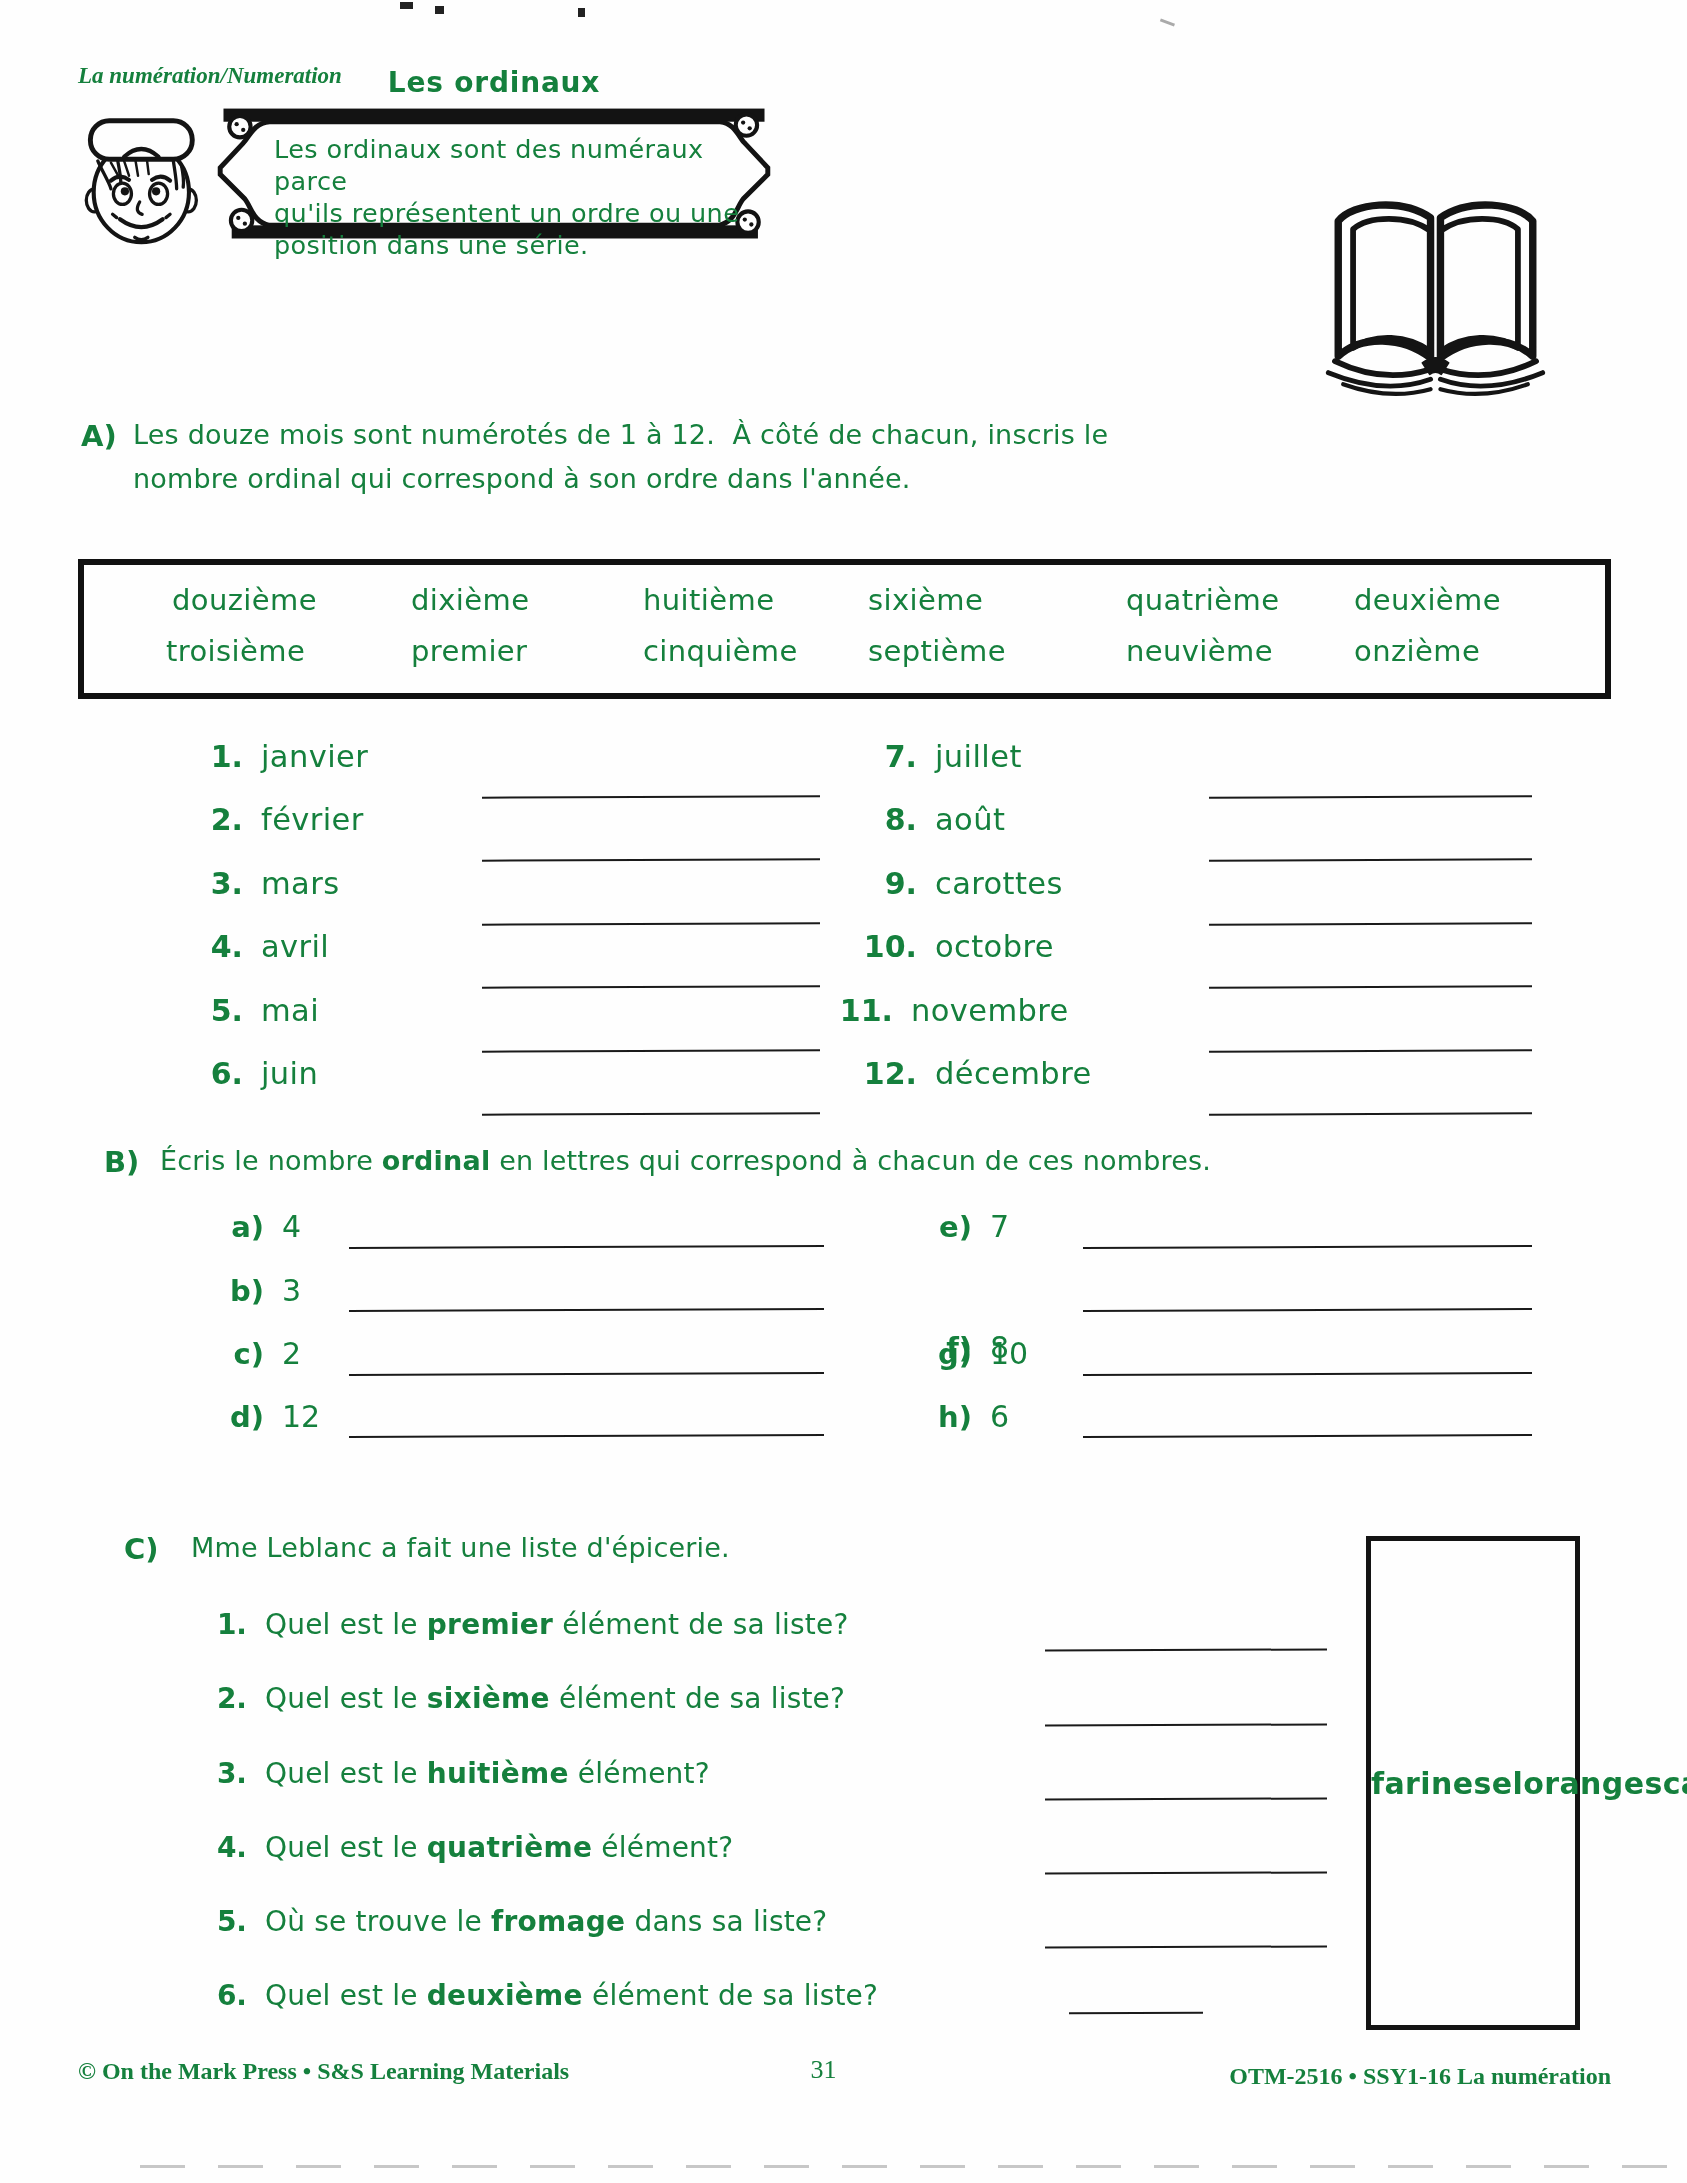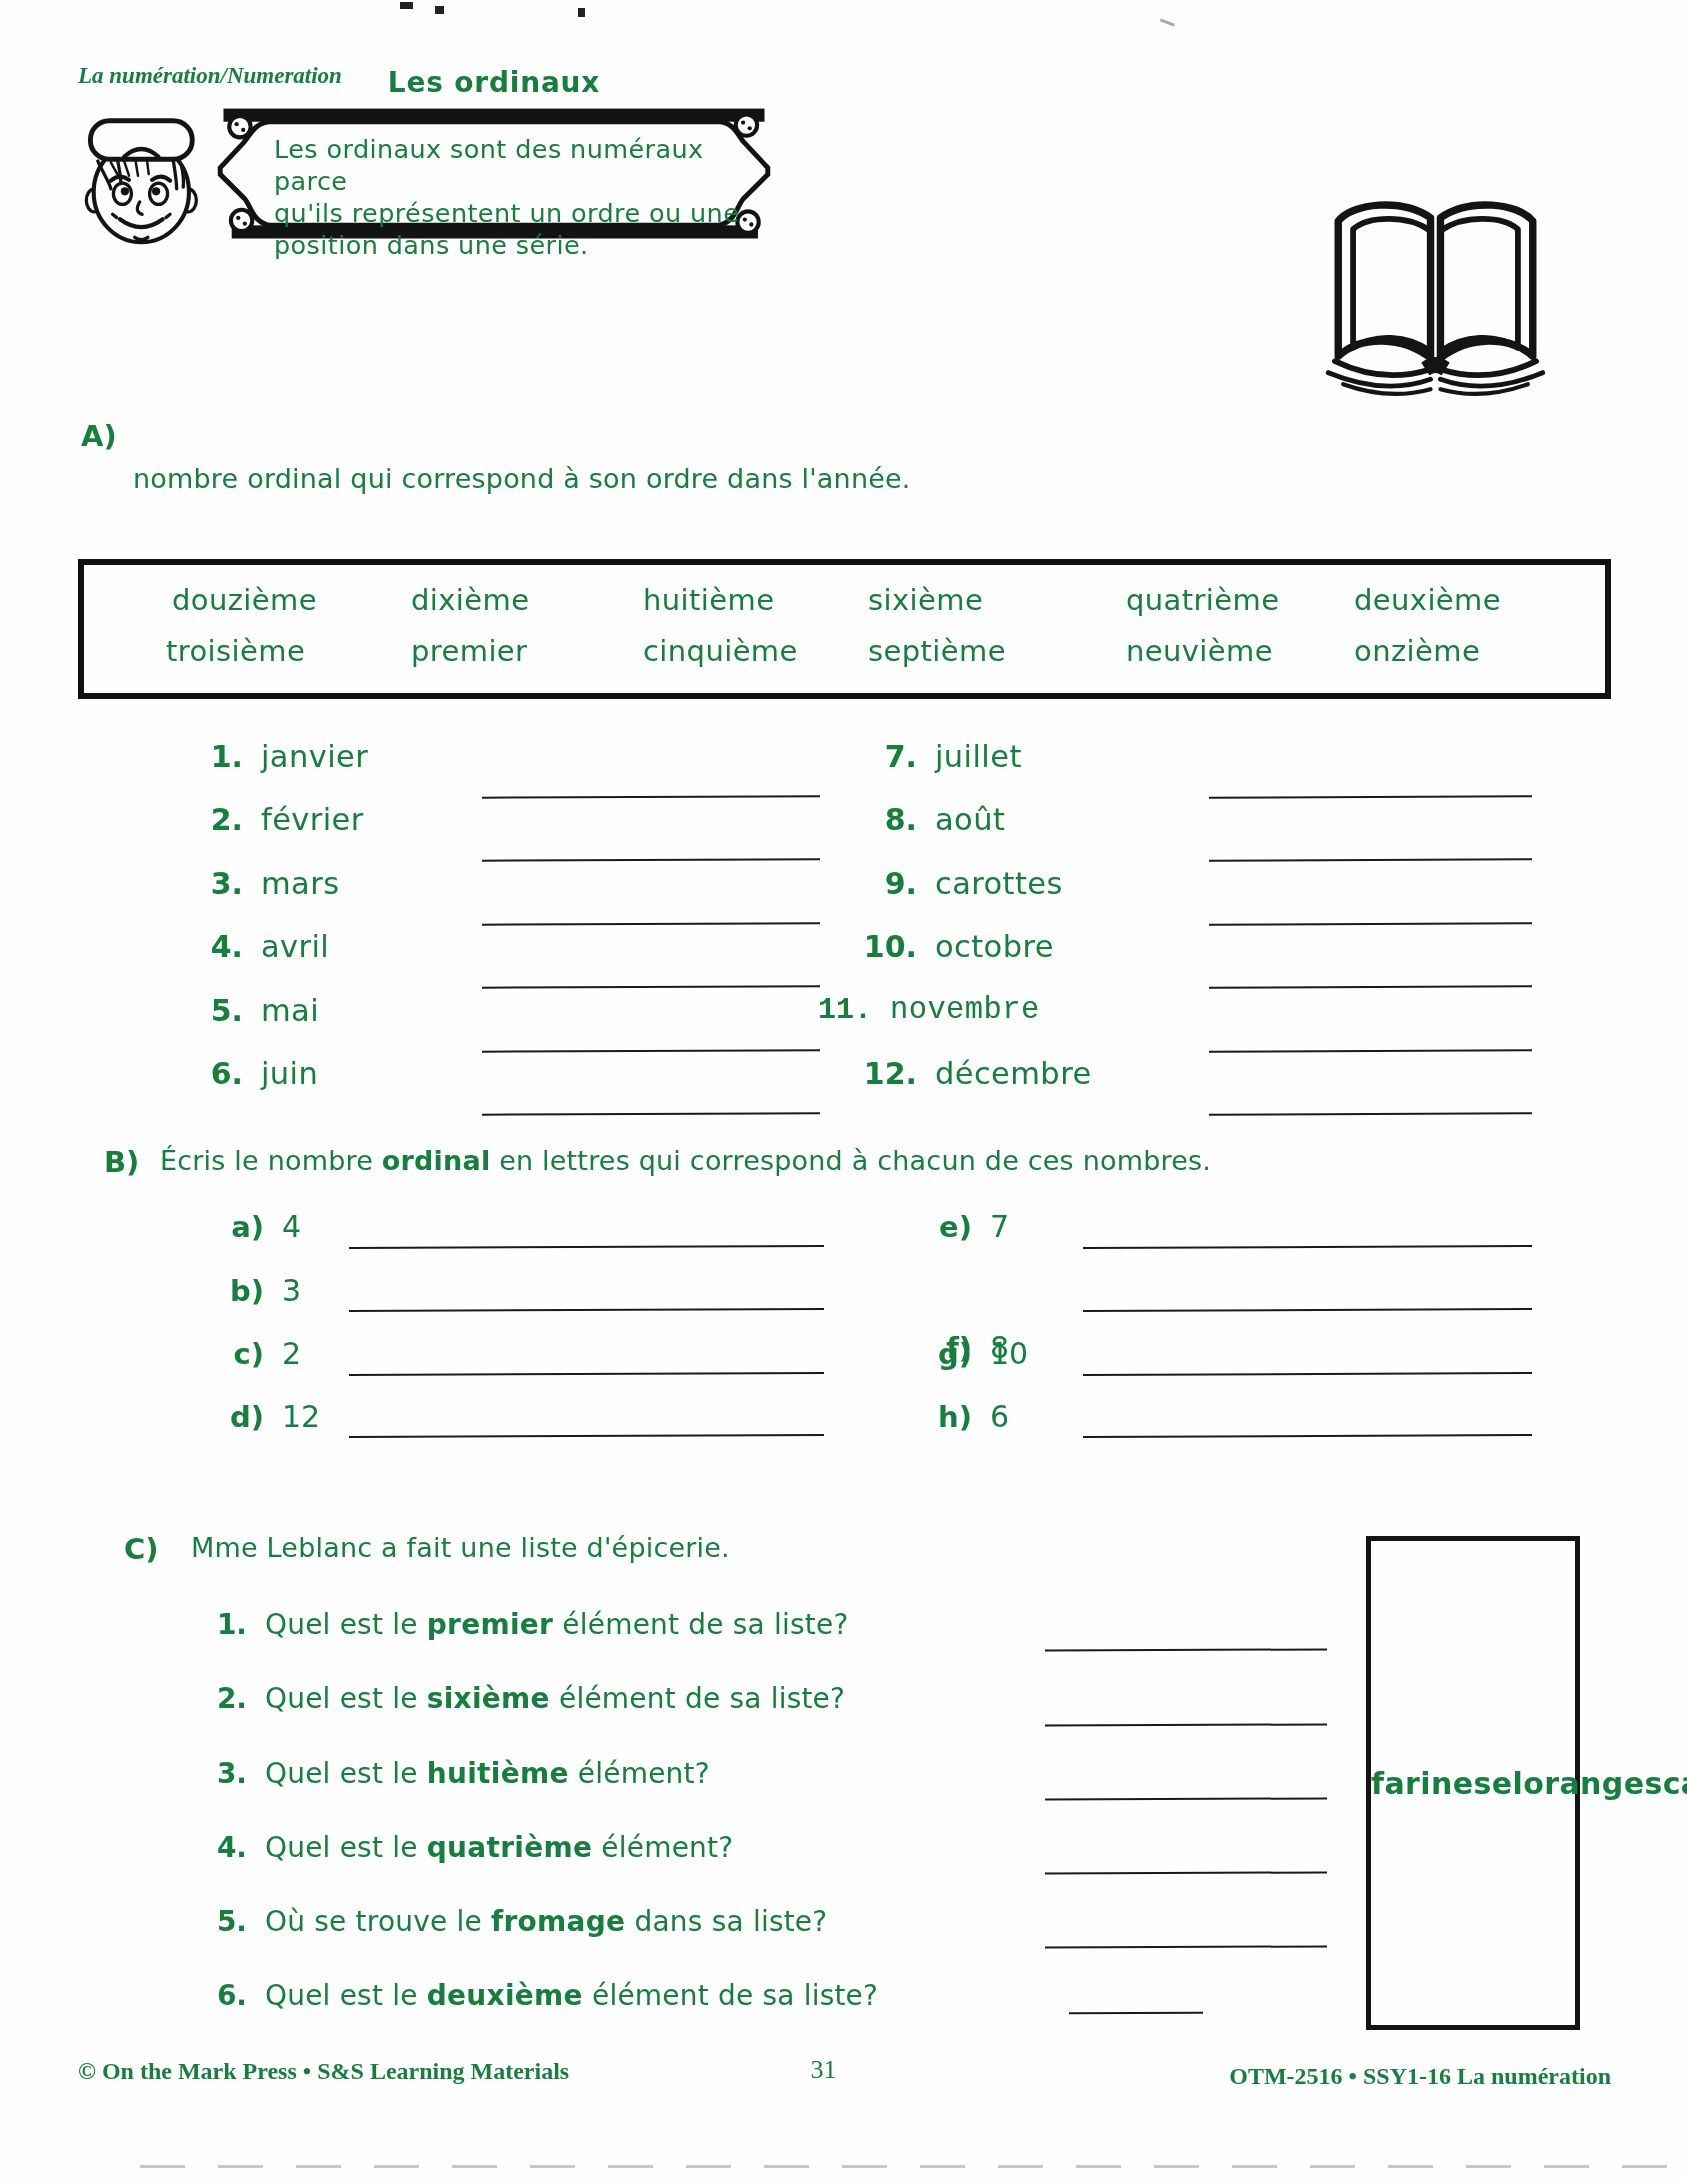--- a/index.html
+++ b/index.html
@@ -105,20 +105,21 @@
       <path d="M 140,46 C 112,26 64,28 46,44 L 46,188 C 72,170 112,172 140,192" fill="none" stroke-width="7"></path>
       <path d="M 152,46 C 180,26 228,28 246,44 L 246,188 C 220,170 180,172 152,192" fill="none" stroke-width="7"></path>
       <path d="M 24,204 Q 82,232 139,214 M 153,214 Q 210,232 268,204" fill="none" stroke-width="7"></path>
       <path d="M 16,218 Q 84,246 140,226 M 152,226 Q 208,246 276,218" fill="none" stroke-width="6"></path>
       <path d="M 34,232 Q 90,252 140,238 M 152,238 Q 202,252 258,232" fill="none" stroke-width="5"></path>
       <path d="M 130,206 Q 146,194 162,206 L 153,220 Q 146,215 139,220 Z" fill="#141414" stroke-width="2"></path>
     </g>
   </svg>
 
   <div class="abs seclabel" style="left:81px;top:419px;width:44px;">A)</div>
+  <div class="abs instr" style="left:133px;top:419px;">Les douze mois sont numérotés de 1 à 12.  À côté de chacun, inscris le</div>
   <div class="abs instr" style="left:133px;top:463px;">nombre ordinal qui correspond à son ordre dans l'année.</div>
 
   <div class="bankbox">
     <span class="abs bankword" style="left:88px;top:18px;">douzième</span>
     <span class="abs bankword" style="left:327px;top:18px;">dixième</span>
     <span class="abs bankword" style="left:559px;top:18px;">huitième</span>
     <span class="abs bankword" style="left:784px;top:18px;">sixième</span>
     <span class="abs bankword" style="left:1042px;top:18px;">quatrième</span>
     <span class="abs bankword" style="left:1270px;top:18px;">deuxième</span>
     <span class="abs bankword" style="left:82px;top:69px;">troisième</span>
@@ -139,21 +140,21 @@
   <div class="blank" style="left:482px;top:859px;width:338px;"></div>
   <div class="blank" style="left:482px;top:923px;width:338px;"></div>
   <div class="blank" style="left:482px;top:986px;width:338px;"></div>
   <div class="blank" style="left:482px;top:1050px;width:338px;"></div>
   <div class="blank" style="left:482px;top:1113px;width:338px;"></div>
 
   <div class="mrow" style="left:835px;top:739px;"><span class="mnum wide">7.</span><span class="mname">juillet</span></div>
   <div class="mrow" style="left:835px;top:802px;"><span class="mnum wide">8.</span><span class="mname">août</span></div>
   <div class="mrow" style="left:835px;top:866px;"><span class="mnum wide">9.</span><span class="mname">carottes</span></div>
   <div class="mrow" style="left:835px;top:929px;"><span class="mnum wide">10.</span><span class="mname">octobre</span></div>
-  <div class="mrow" style="left:790px;top:993px;font-family:Liberation Mono, monospace;"><span class="mnum wide">11.</span><span class="mname">novembre</span></div>
+  <div class="mrow" style="left:811px;top:993px;"><span class="mnum wide">11.</span><span class="mname">novembre</span></div>
   <div class="mrow" style="left:835px;top:1056px;"><span class="mnum wide">12.</span><span class="mname">décembre</span></div>
   <div class="blank" style="left:1209px;top:796px;width:323px;"></div>
   <div class="blank" style="left:1209px;top:859px;width:323px;"></div>
   <div class="blank" style="left:1209px;top:923px;width:323px;"></div>
   <div class="blank" style="left:1209px;top:986px;width:323px;"></div>
   <div class="blank" style="left:1209px;top:1050px;width:323px;"></div>
   <div class="blank" style="left:1209px;top:1113px;width:323px;"></div>
 
   <div class="abs seclabel" style="left:104px;top:1145px;width:46px;">B)</div>
   <div class="abs instr" style="left:160px;top:1145px;"><span>Écris le nombre </span><b>ordinal</b><span> en lettres qui correspond à chacun de ces nombres.</span></div>

